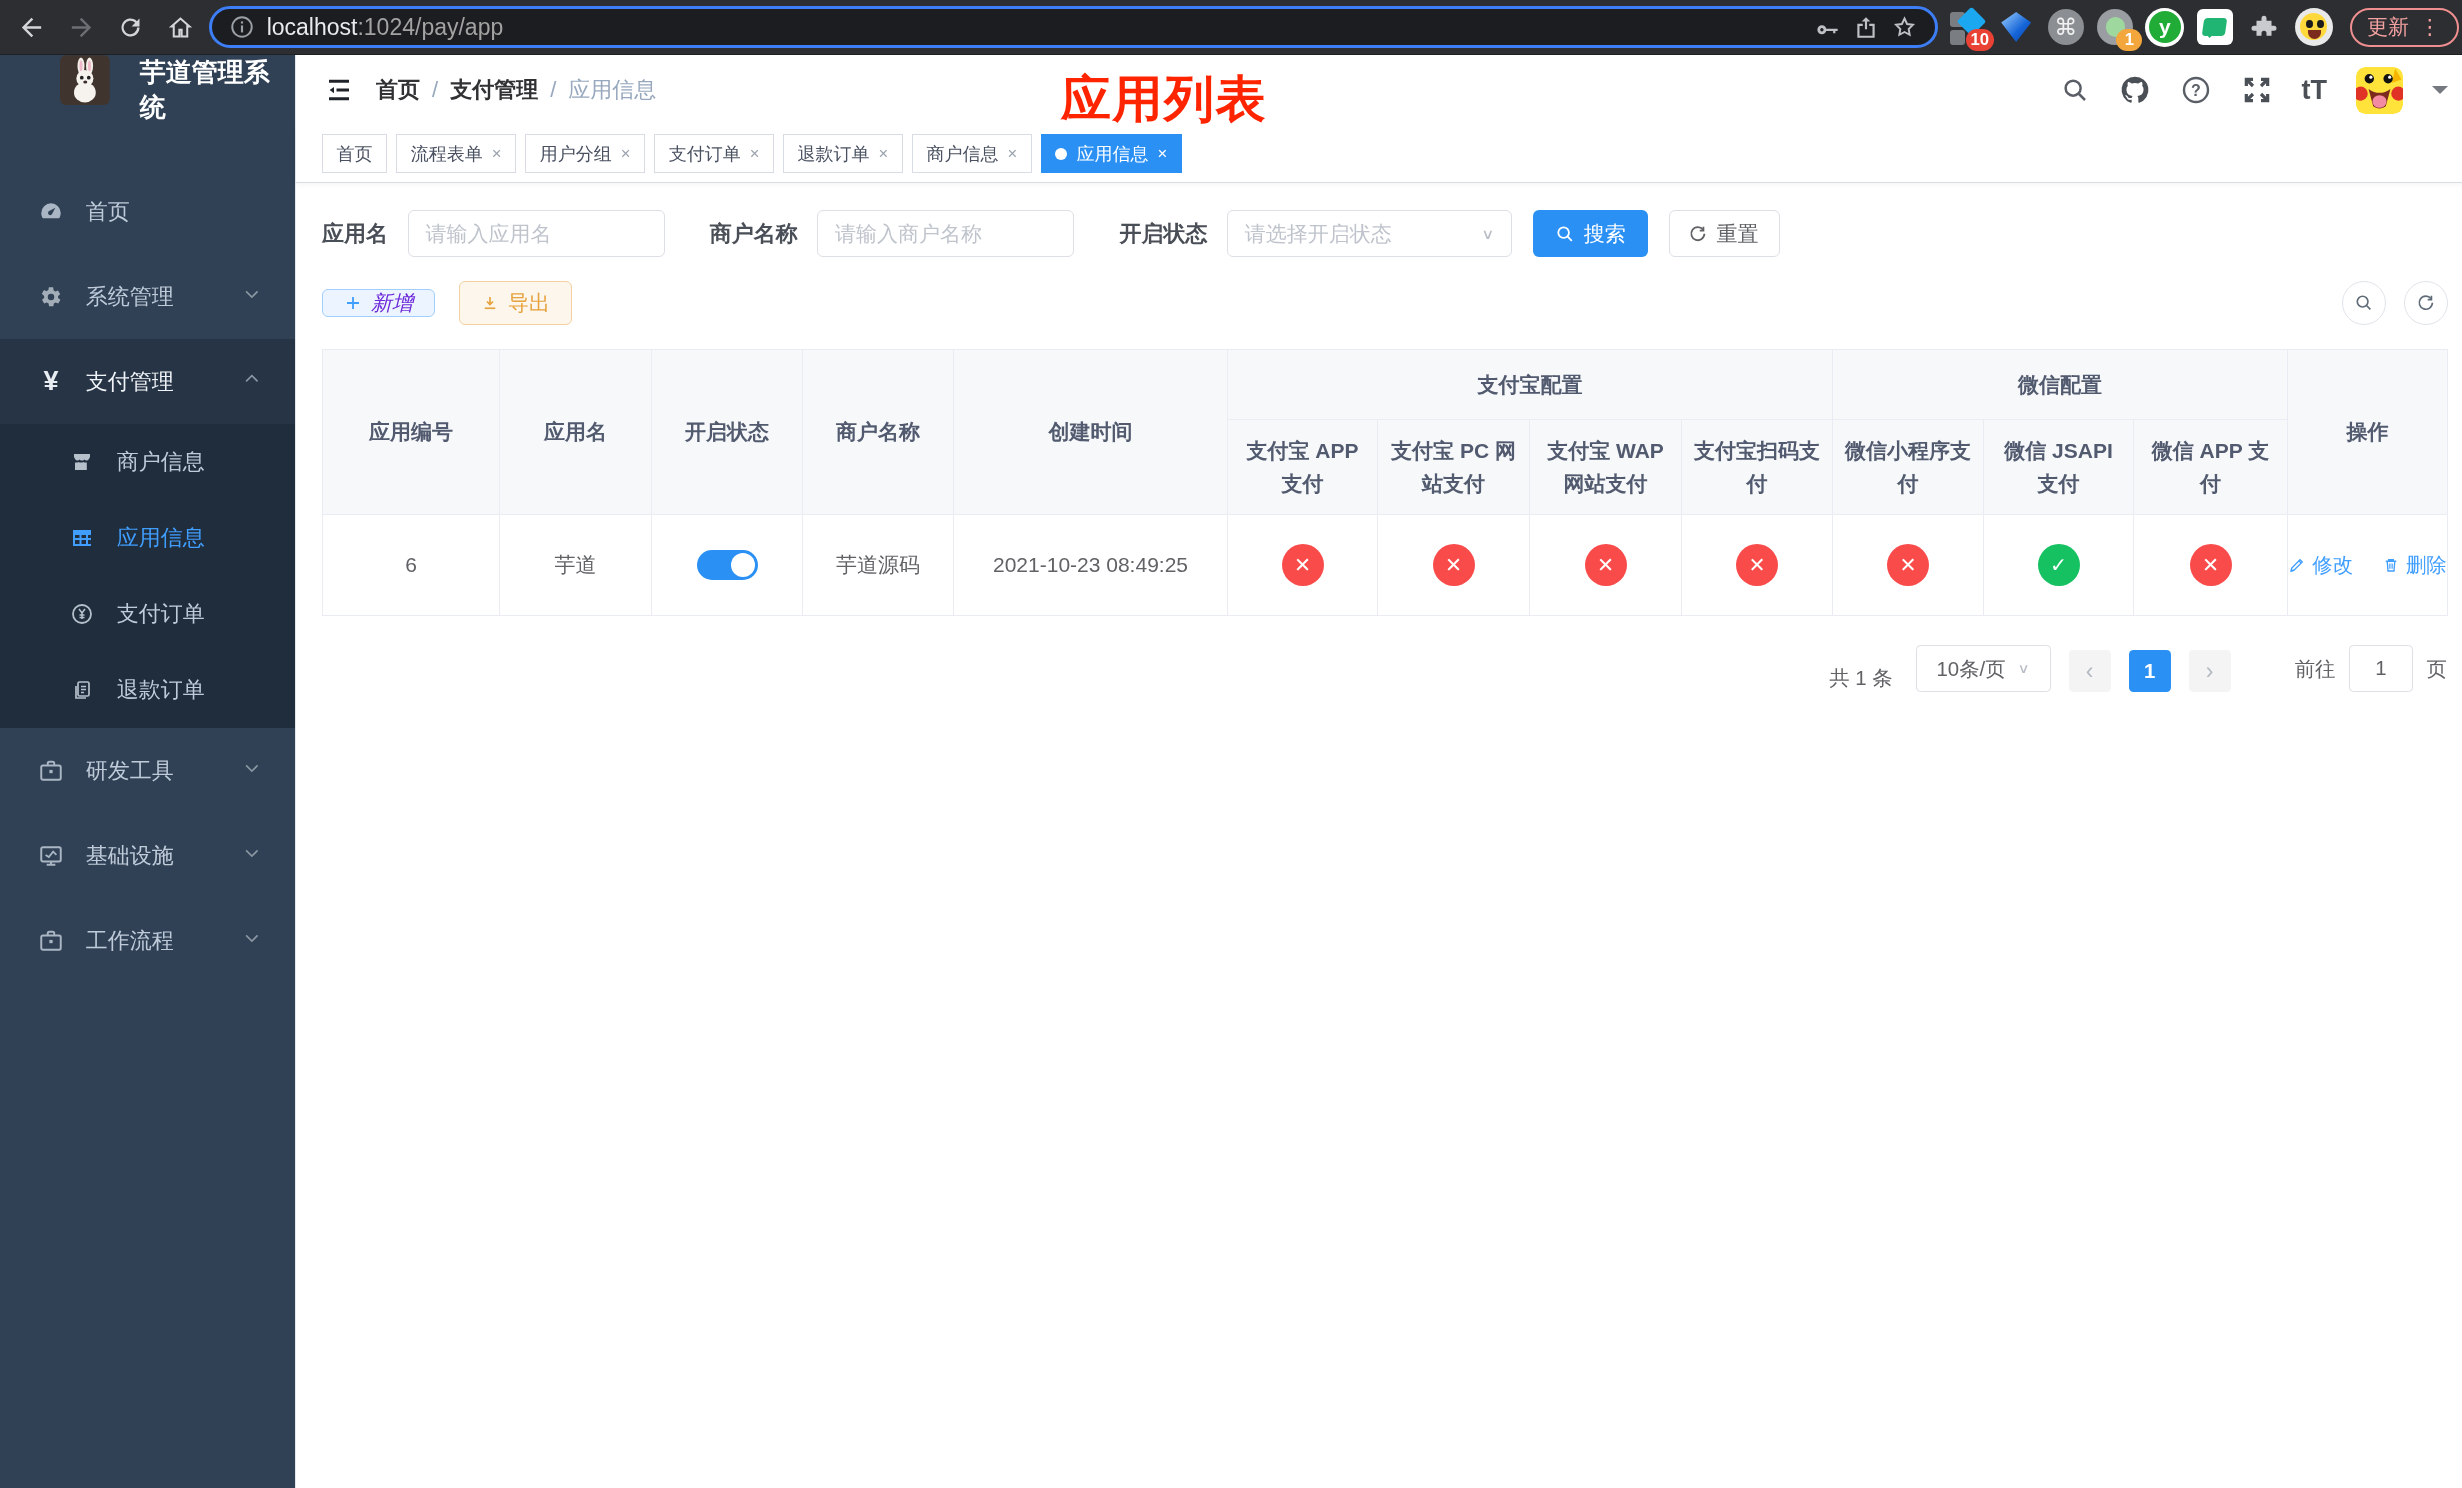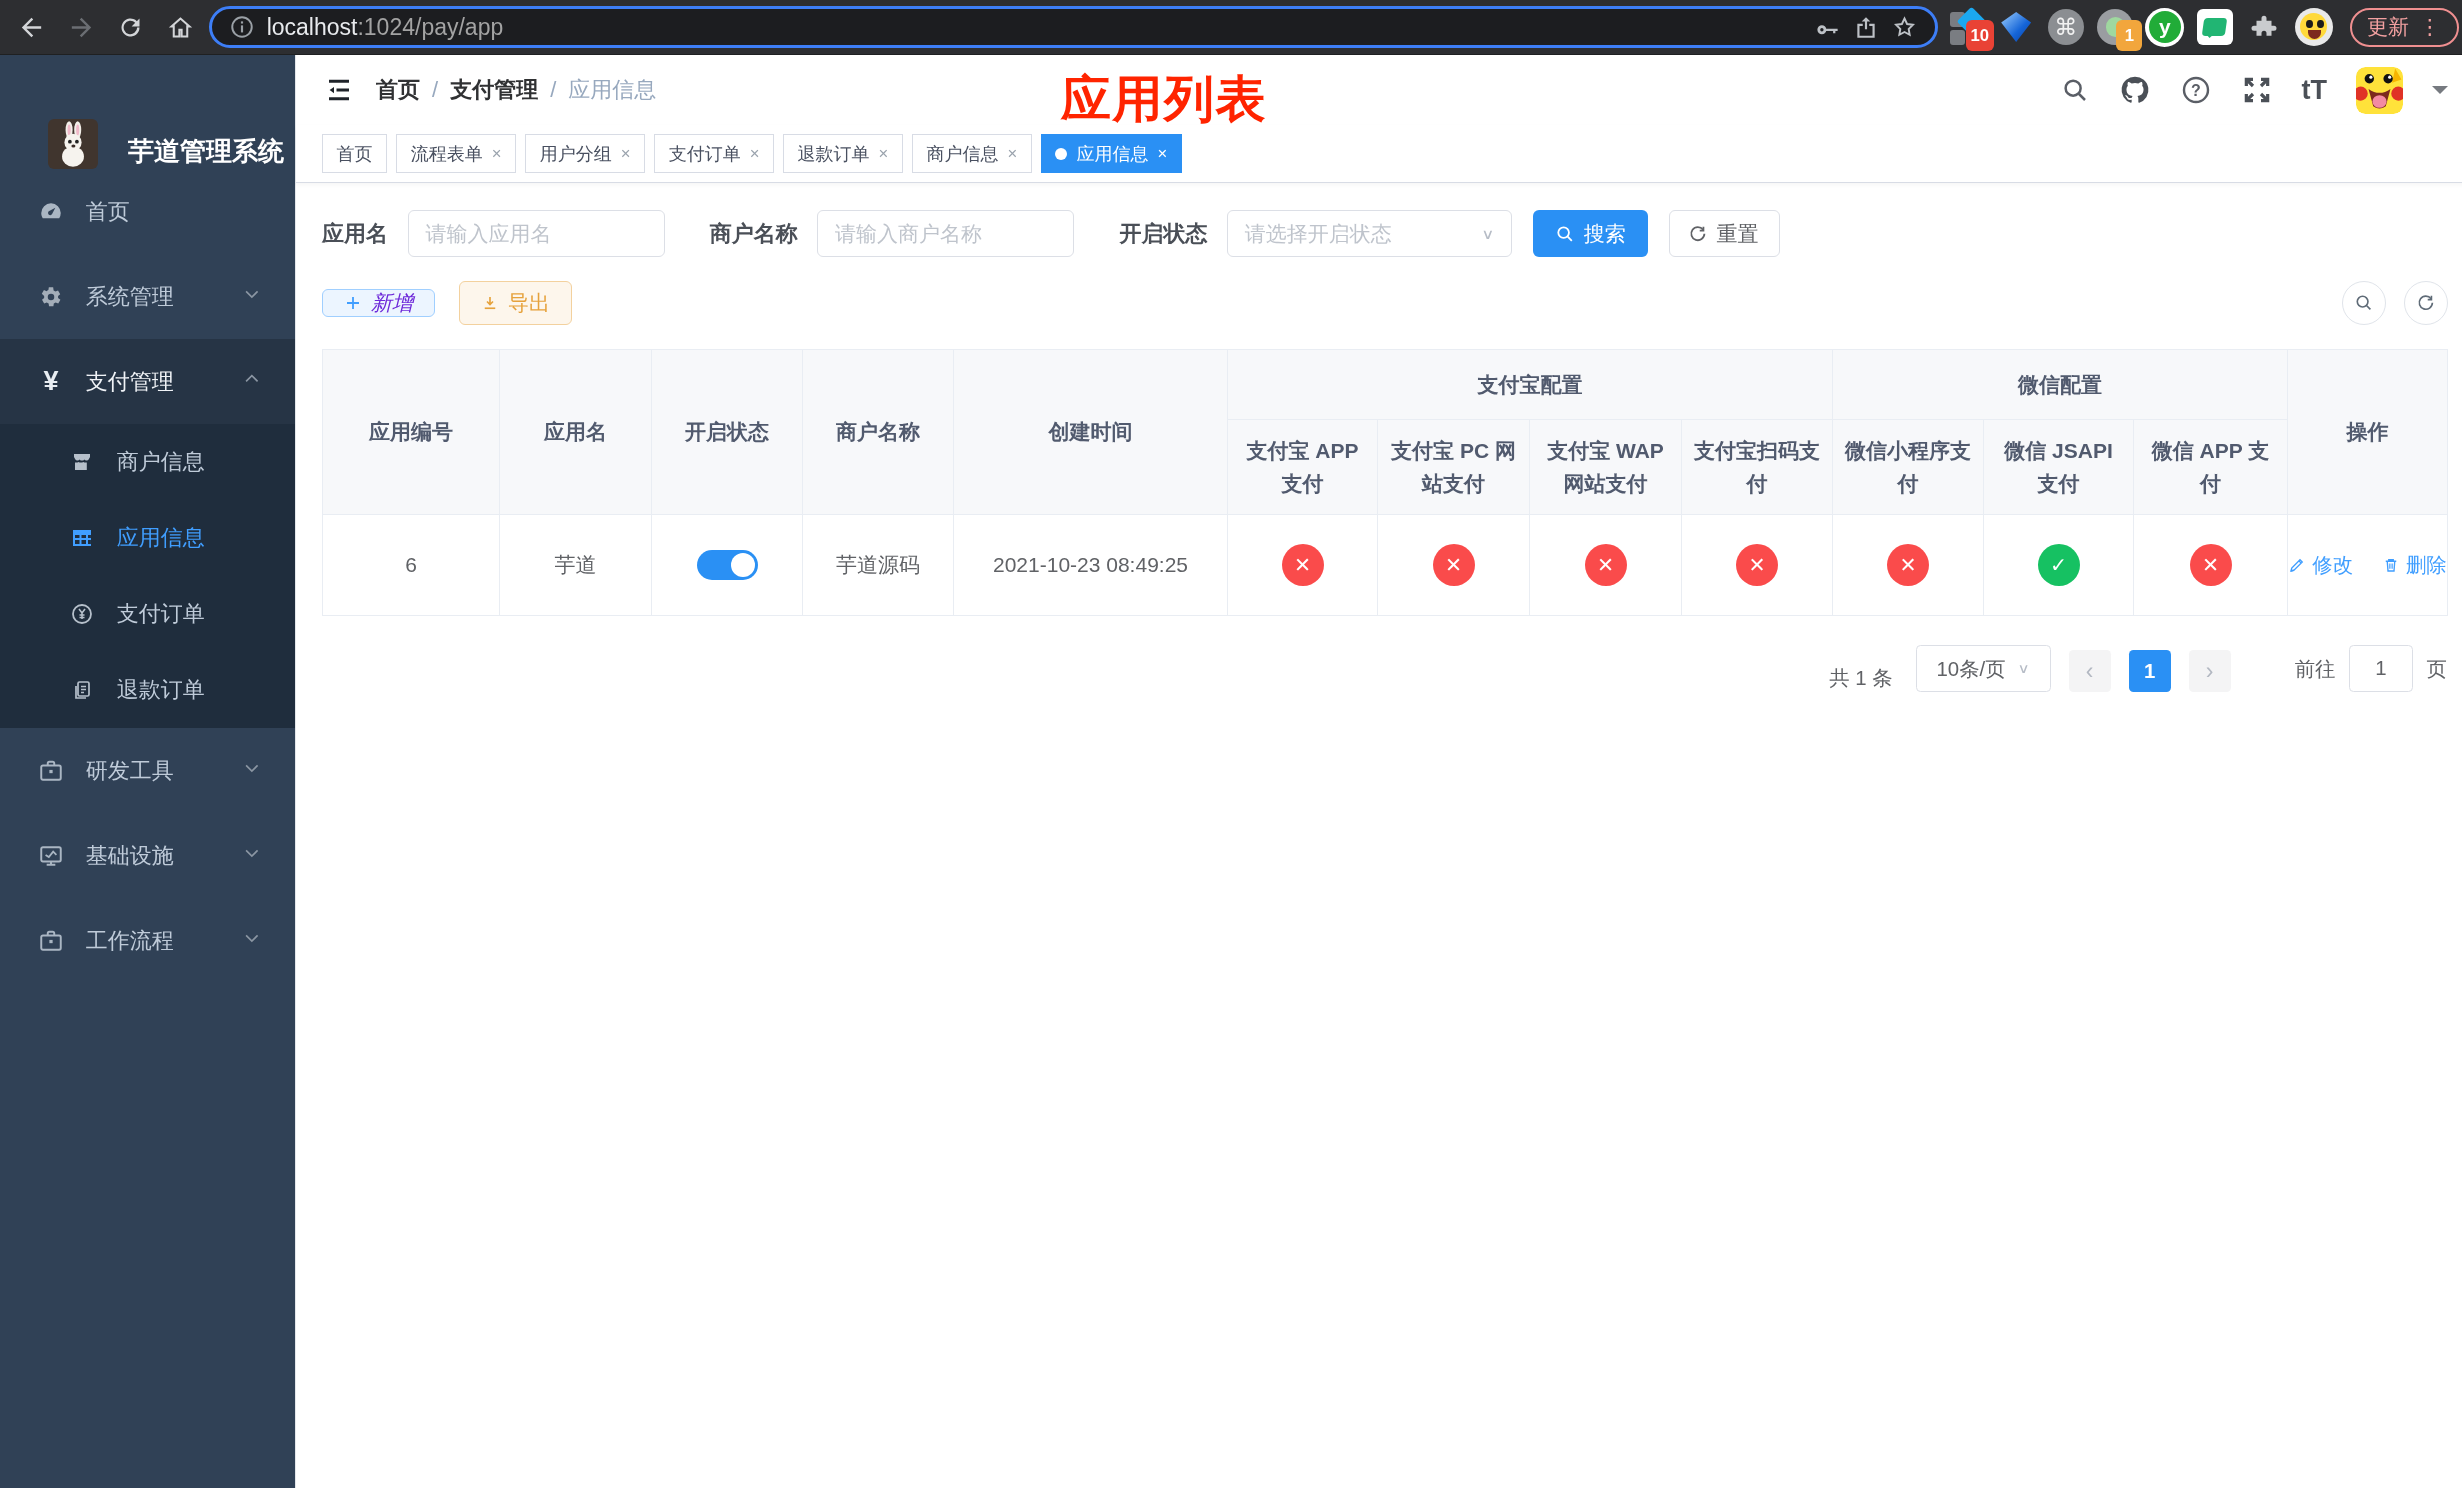--- a/index.html
+++ b/index.html
@@ -12,22 +12,22 @@
   .chrome-btn { width:42px; height:42px; display:flex; align-items:center; justify-content:center;
     color:#d3d5d8; font-size:29px; flex:0 0 auto; }
   .chrome-btn.dim { color:#6b6e73; }
   .urlbar { flex:0 0 1729px; height:42px; background:#1c1d20; border:3px solid #3d7ef7;
     border-radius:27px; display:flex; align-items:center; padding:0 16.7px; gap:12px; }
   .url-text { font-size:23px; color:#e8eaed; flex:1 1 auto; white-space:nowrap; }
   .url-text .rest { color:#a3a3a3; }
   .urlbar svg { flex:0 0 auto; }
   .ext { position:relative; width:42px; height:42px; display:flex; align-items:center;
     justify-content:center; flex:0 0 auto; }
-  .badge { position:absolute; bottom:-3px; right:-6px; min-width:26px; height:31px;
-    border-radius:6px; color:#fff; font-size:16.7px; font-weight:700; display:flex;
+  .badge { position:absolute; bottom:-3px; right:-6px; min-width:26px; height:22px;
+    border-radius:12px; color:#fff; font-size:16.7px; font-weight:700; display:flex;
     align-items:center; justify-content:center; padding:0 4.5px; }
   .badge.red { background:#e94235; }
   .badge.orange { background:#f2a63c; color:#fff; }
   .sq { position:absolute; width:15px; height:15px; background:#7a7d82; border-radius:3px; }
   .diamond { position:absolute; width:21px; height:21px; background:#1ba8f0; transform:rotate(45deg);
     top:4.5px; right:6px; border-radius:3px; }
   .gem { width:30px; height:30px; background:linear-gradient(135deg,#9fd1ff,#1565d8 60%,#0a3f9e);
     clip-path:polygon(50% 0,100% 35%,50% 100%,0 35%); }
   .cmd-circle { width:36px; height:36px; border-radius:50%; background:#8b8e92; color:#f1f1f1;
     font-size:23px; display:flex; align-items:center; justify-content:center; }
@@ -48,21 +48,21 @@
   .emoji-face .e1,.emoji-face .e2 { position:absolute; width:6.8px; height:8.3px; border-radius:50%; background:#1b1b1b; top:12px; }
   .emoji-face .e1{ left:11.4px; } .emoji-face .e2{ left:22px; }
   .emoji-face .m { position:absolute; left:13px; top:22px; width:13.6px; height:9px; border-radius:0 0 9px 9px; background:#7c2a1e; }
   .update-pill { height:39px; border:2.3px solid #ef8f90; border-radius:19.7px; color:#f2a0a0;
     font-size:21px; display:flex; align-items:center; padding:0 15px; gap:10.6px; margin-left:7.6px; flex:0 0 auto;}
   .update-dots { color:#f2a0a0; font-size:21px; letter-spacing:1.5px; }
 
   
   .app { display:flex; height:1434px; }
   .sidebar { width:295px; background:#304156; flex:0 0 auto; color:#bfcbd9; }
-  .logo-row { height:114px; display:flex; align-items:flex-end; padding-left:48px; gap:30px; }
+  .logo-row { height:114px; display:flex; align-items:flex-start; padding-left:60px; gap:30px; }
   .logo-title { color:#fff; font-size:26px; font-weight:700; }
   .menu-item { height:85px; display:flex; align-items:center; padding:0 33px 0 36px; font-size:22px; cursor:pointer; }
   .menu-item .mi-icon { width:30px; display:flex; justify-content:center; color:#aab6c3; }
   .menu-item .mi-label { margin-left:19.7px; flex:1; }
   .menu-item .chev { color:#8b96a3; }
   .menu-item.open { background:#263445; }
   .submenu { background:#1f2d3d; }
   .submenu .menu-item { height:76px; padding-left:67px; font-size:22px; }
   .submenu .menu-item.active { color:#409eff; }
   .submenu .menu-item.active .mi-icon { color:#409eff; }

